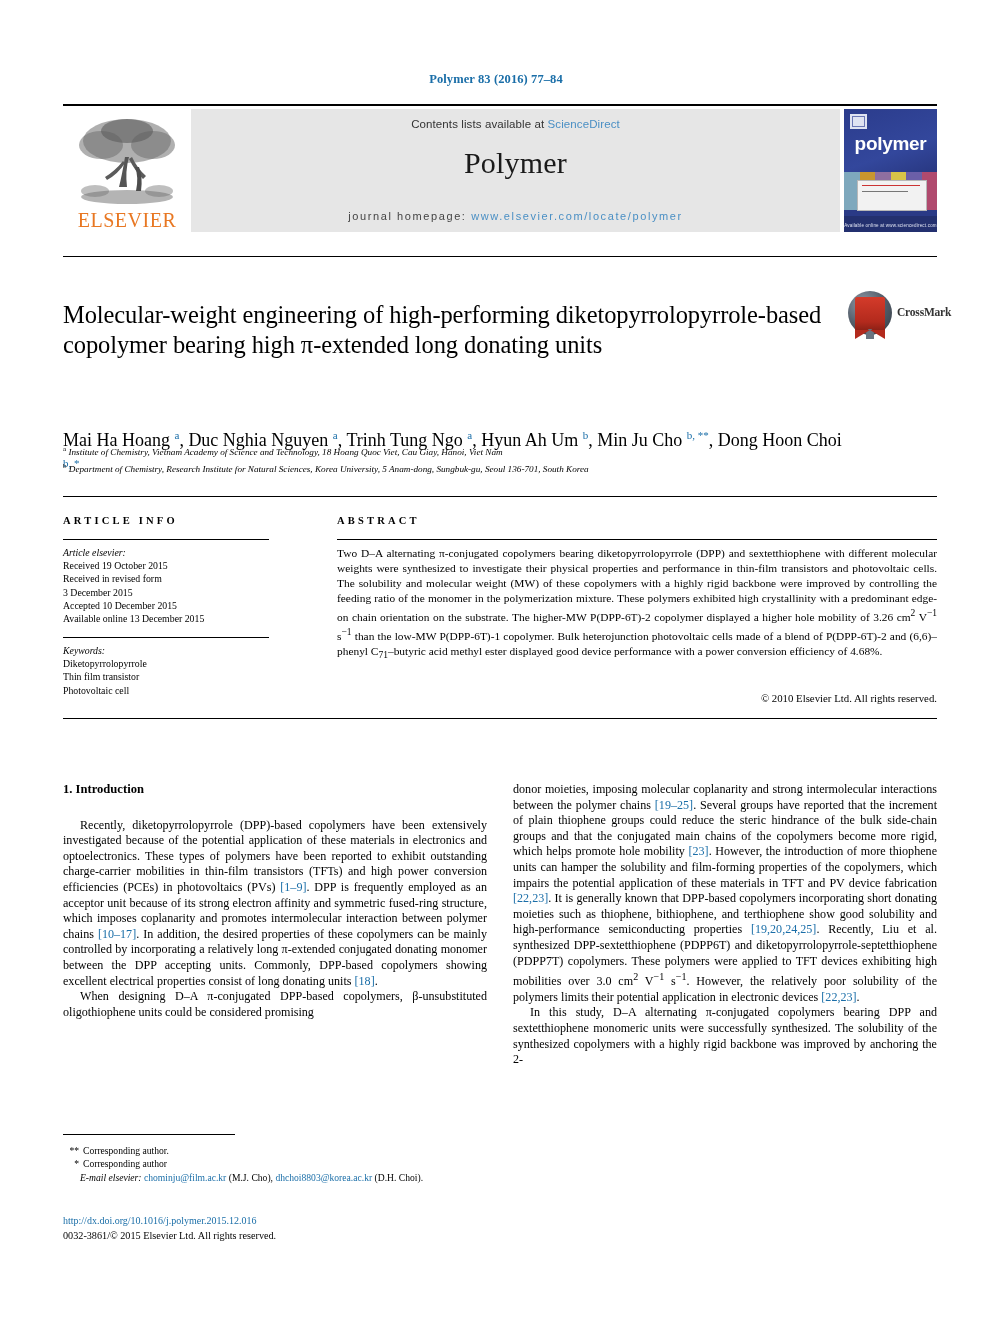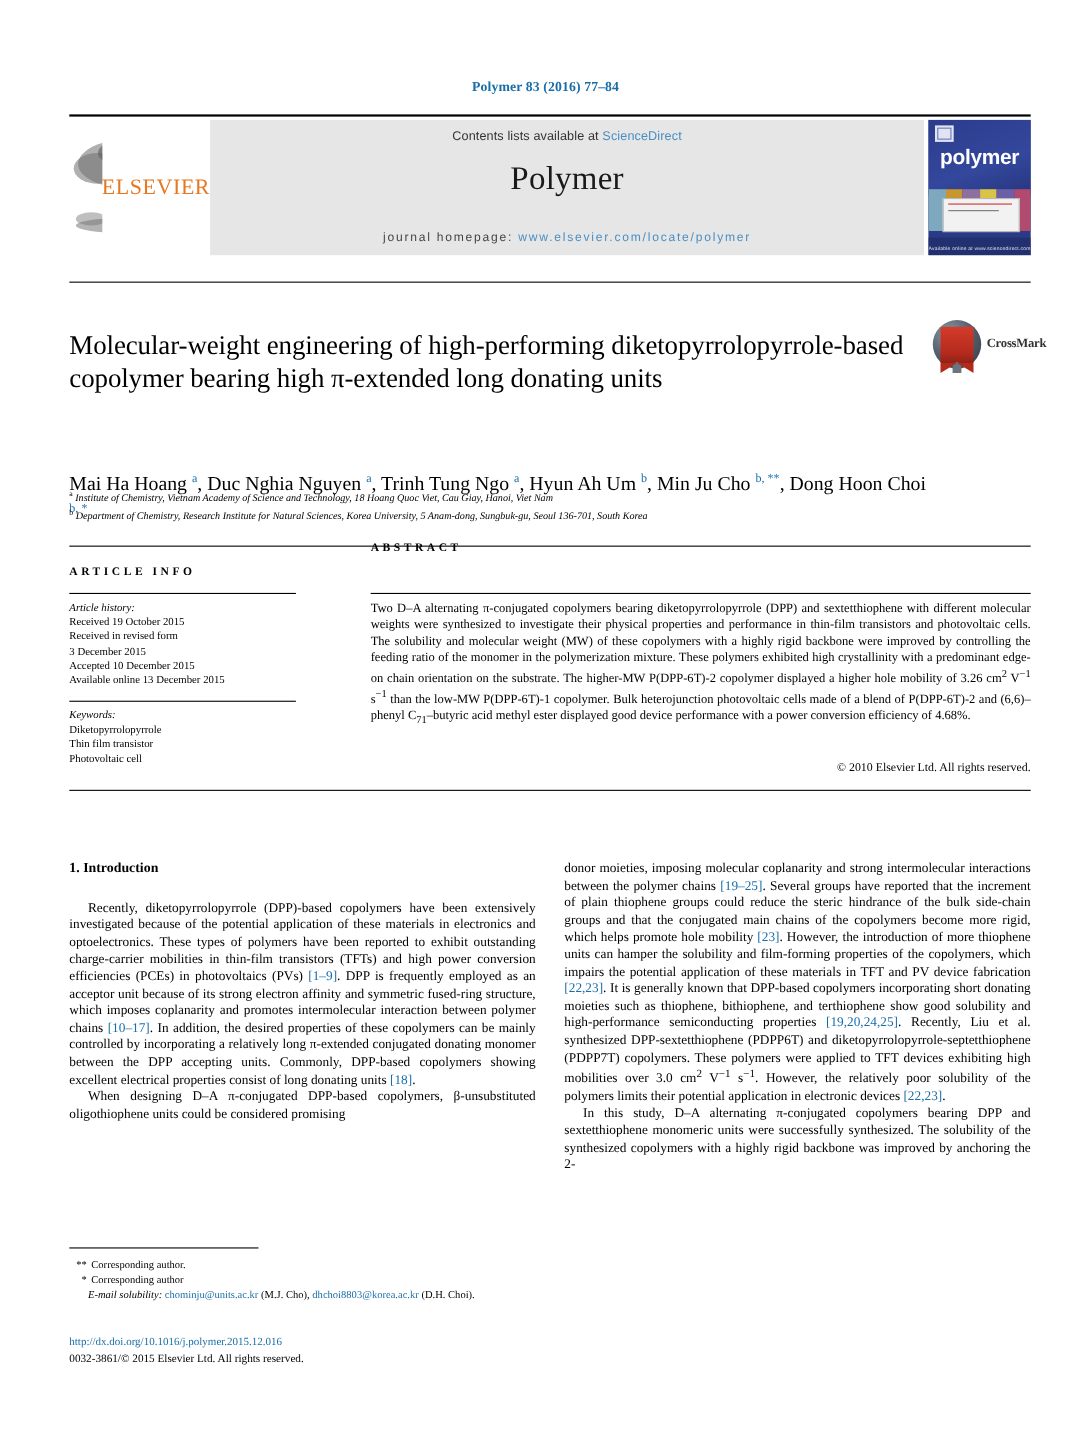--- a/index.html
+++ b/index.html
@@ -50,20 +50,21 @@
     width: 874px;
     height: 123px;
     display: flex;
     align-items: stretch;
   }
   .elsevier-block {
     width: 128px;
     flex: 0 0 128px;
     position: relative;
     display: flex;
+    flex-direction: column;
     align-items: center;
     justify-content: flex-end;
     padding-bottom: 2px;
     box-sizing: border-box;
   }
   .elsevier-tree {
     width: 104px;
     height: 94px;
     position: relative;
     overflow: hidden;
@@ -218,21 +219,21 @@
   }
   .info-head, .abs-head {
     position:absolute;
     font-family:"Liberation Serif", serif;
     font-size:10.5px;
     font-weight:bold;
     letter-spacing:3.2px;
     color:#000;
   }
   .info-head { left:63px; top:515px; }
-  .abs-head  { left:337px; top:493px; }
+  .abs-head  { left:337px; top:515px; }
 
   .info-rule { position:absolute; left:63px; top:539px; width:206px; border-top:1.6px solid #000; }
   .abs-rule  { position:absolute; left:337px; top:539px; width:600px; border-top:1.6px solid #000; }
 
   .article-history {
     position:absolute; left:63px; top:546px; width:210px;
     font-family:"Liberation Serif", serif;
     font-size:9.8px; line-height:13.2px; color:#000;
   }
   .article-history .lbl { font-style: italic; }
@@ -392,21 +393,21 @@
 
   <div class="rule-above-info"></div>
 
   <div class="info-head">ARTICLE INFO</div>
   <div class="abs-head">ABSTRACT</div>
 
   <div class="info-rule"></div>
   <div class="abs-rule"></div>
 
   <div class="article-history">
-    <div class="lbl">Article history:</div>
+    <div class="lbl">Article elsevier:</div>
     <div>Received 19 October 2015</div>
     <div>Received in revised form</div>
     <div>3 December 2015</div>
     <div>Accepted 10 December 2015</div>
     <div>Available online 13 December 2015</div>
   </div>
 
   <div class="kw-rule"></div>
   <div class="keywords">
     <div class="lbl">Keywords:</div>
@@ -429,22 +430,22 @@
   <div class="col col-right">
     <p style="text-indent:0">donor moieties, imposing molecular coplanarity and strong intermolecular interactions between the polymer chains <span class="ref">[19–25]</span>. Several groups have reported that the increment of plain thiophene groups could reduce the steric hindrance of the bulk side-chain groups and that the conjugated main chains of the copolymers become more rigid, which helps promote hole mobility <span class="ref">[23]</span>. However, the introduction of more thiophene units can hamper the solubility and film-forming properties of the copolymers, which impairs the potential application of these materials in TFT and PV device fabrication <span class="ref">[22,23]</span>. It is generally known that DPP-based copolymers incorporating short donating moieties such as thiophene, bithiophene, and terthiophene show good solubility and high-performance semiconducting properties <span class="ref">[19,20,24,25]</span>. Recently, Liu et al. synthesized DPP-sextetthiophene (PDPP6T) and diketopyrrolopyrrole-septetthiophene (PDPP7T) copolymers. These polymers were applied to TFT devices exhibiting high mobilities over 3.0 cm<sup>2</sup> V<sup>−1</sup> s<sup>−1</sup>. However, the relatively poor solubility of the polymers limits their potential application in electronic devices <span class="ref">[22,23]</span>.</p>
     <p>In this study, D–A alternating π-conjugated copolymers bearing DPP and sextetthiophene monomeric units were successfully synthesized. The solubility of the synthesized copolymers with a highly rigid backbone was improved by anchoring the 2-</p>
   </div>
 
   <div class="footnote-rule"></div>
   <div class="footnotes">
     <div><span class="star">**</span><span>Corresponding author.</span></div>
     <div><span class="star">*</span><span>Corresponding author</span></div>
     <div>
-      <span class="ind em-lbl">E-mail solubility:</span>
-      <span class="mail">chominju@units.ac.kr</span>
+      <span class="ind em-lbl">E-mail elsevier:</span>
+      <span class="mail">chominju@film.ac.kr</span>
       <span>(M.J. Cho),</span>
       <span class="mail">dhchoi8803@korea.ac.kr</span>
       <span>(D.H. Choi).</span>
     </div>
   </div>
 
   <div class="doi-line">http://dx.doi.org/10.1016/j.polymer.2015.12.016</div>
   <div class="issn-line">0032-3861/© 2015 Elsevier Ltd. All rights reserved.</div>
 
 </div>

